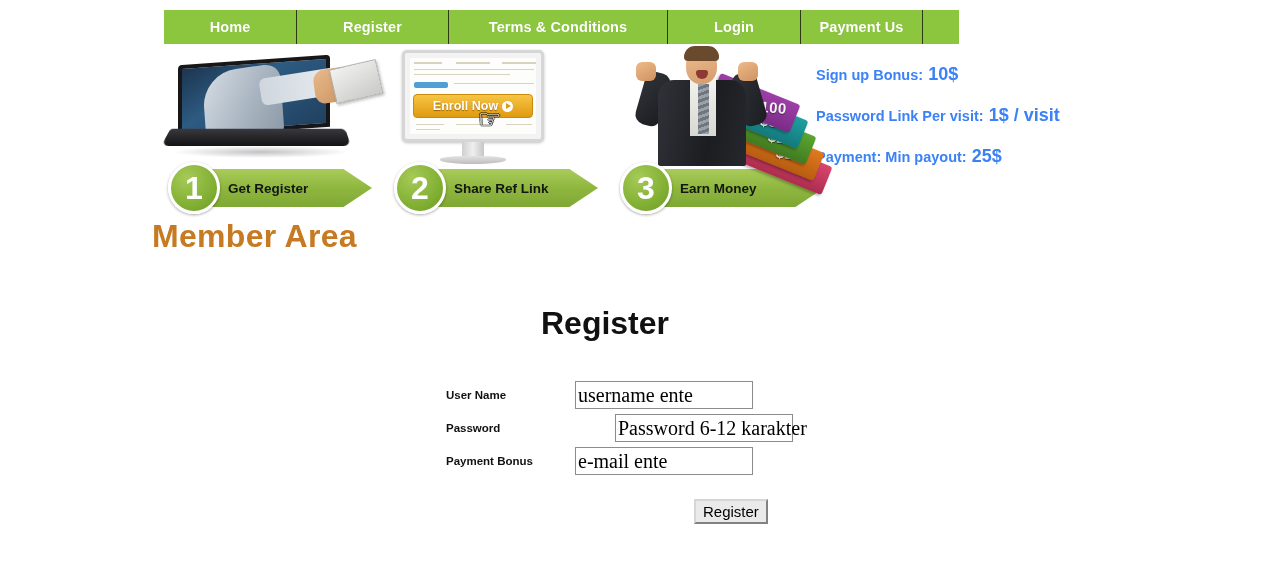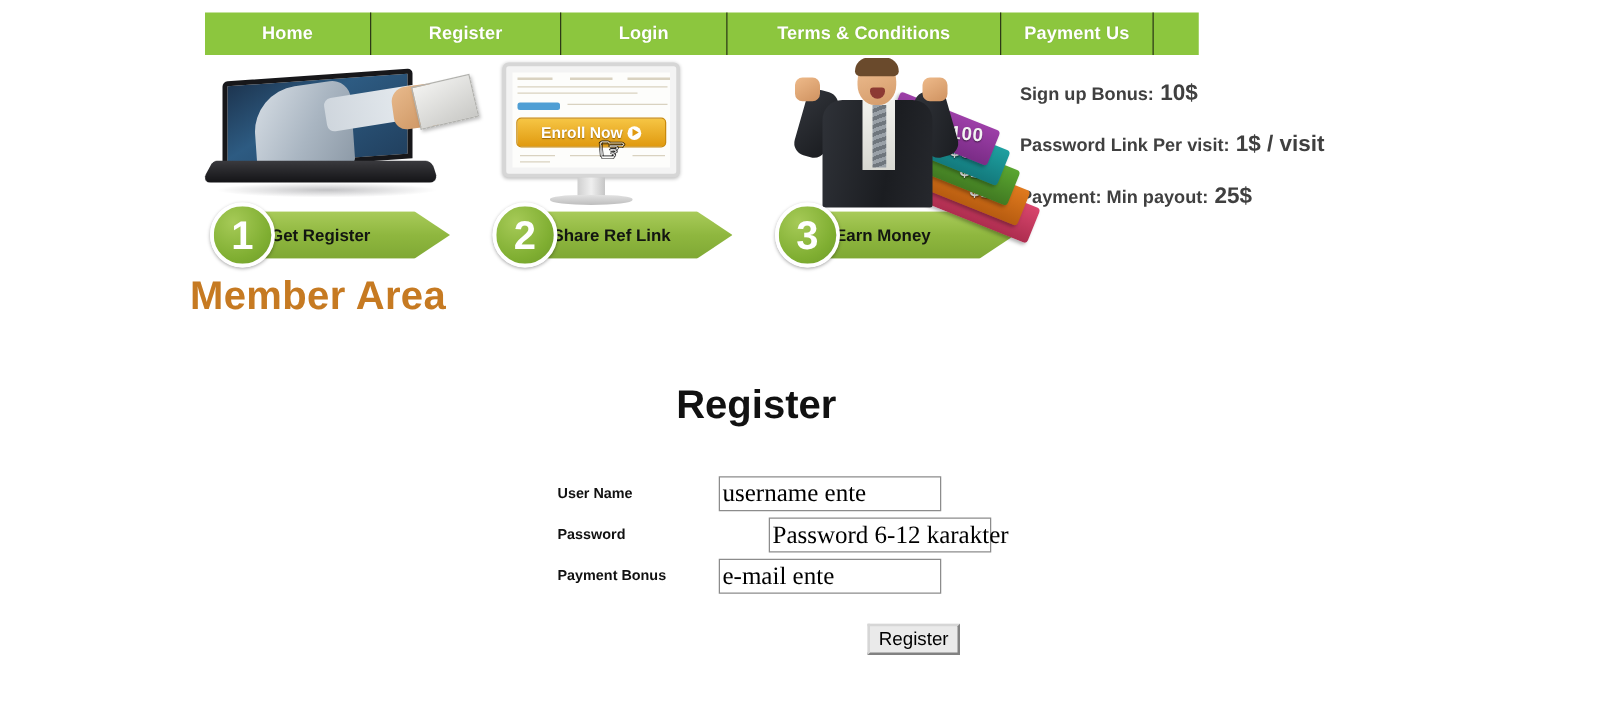--- a/index.html
+++ b/index.html
@@ -314,21 +314,21 @@
   
   .step-banner {
     position: absolute;
     left: 4px;
     top: 116px;
     width: 196px;
     height: 52px;
   }
   .banner-arrow {
     position: absolute;
-    left: 24px; top: 7px;
+    left: 36px; top: 7px;
     width: 168px; height: 38px;
     background: linear-gradient(180deg,#a9cb5a 0%, #8fb73f 50%, #7fa834 100%);
     clip-path: polygon(0 0, 83% 0, 100% 50%, 83% 100%, 0 100%);
     display: flex;
     align-items: center;
     box-sizing: border-box;
     padding-left: 24px;
   }
   .banner-label {
     color: #131611;
@@ -360,21 +360,21 @@
     position: absolute;
     left: 816px;
     top: 64px;
     width: 330px;
   }
   .bonus-row {
     margin-bottom: 20px;
     white-space: nowrap;
     font-size: 14.5px;
     font-weight: bold;
-    color: #404040;
+    color: #3b82f6;
   }
   .bonus-row .bval {
     font-size: 18px;
     font-weight: bold;
     margin-left: 5px;
   }
 
   
   #member-area {
     position: absolute;
@@ -452,25 +452,25 @@
 </head>
 <body>
 
 <div id="navbar">
   <div class="nav-item nav-w-home">
     <span>Home</span>
   </div>
   <div class="nav-item nav-w-register">
     <span>Register</span>
   </div>
+  <div class="nav-item nav-w-terms">
+    <span>Terms &amp; Conditions</span>
+  </div>
   <div class="nav-item nav-w-login">
     <span>Login</span>
-  </div>
-  <div class="nav-item nav-w-terms">
-    <span>Terms &amp; Conditions</span>
   </div>
   <div class="nav-item nav-w-contact">
     <span>Payment Us</span>
   </div>
   <div class="nav-item nav-w-spacer"></div>
 </div>
 
 <div id="steps">
 
   <div class="step step-1">

